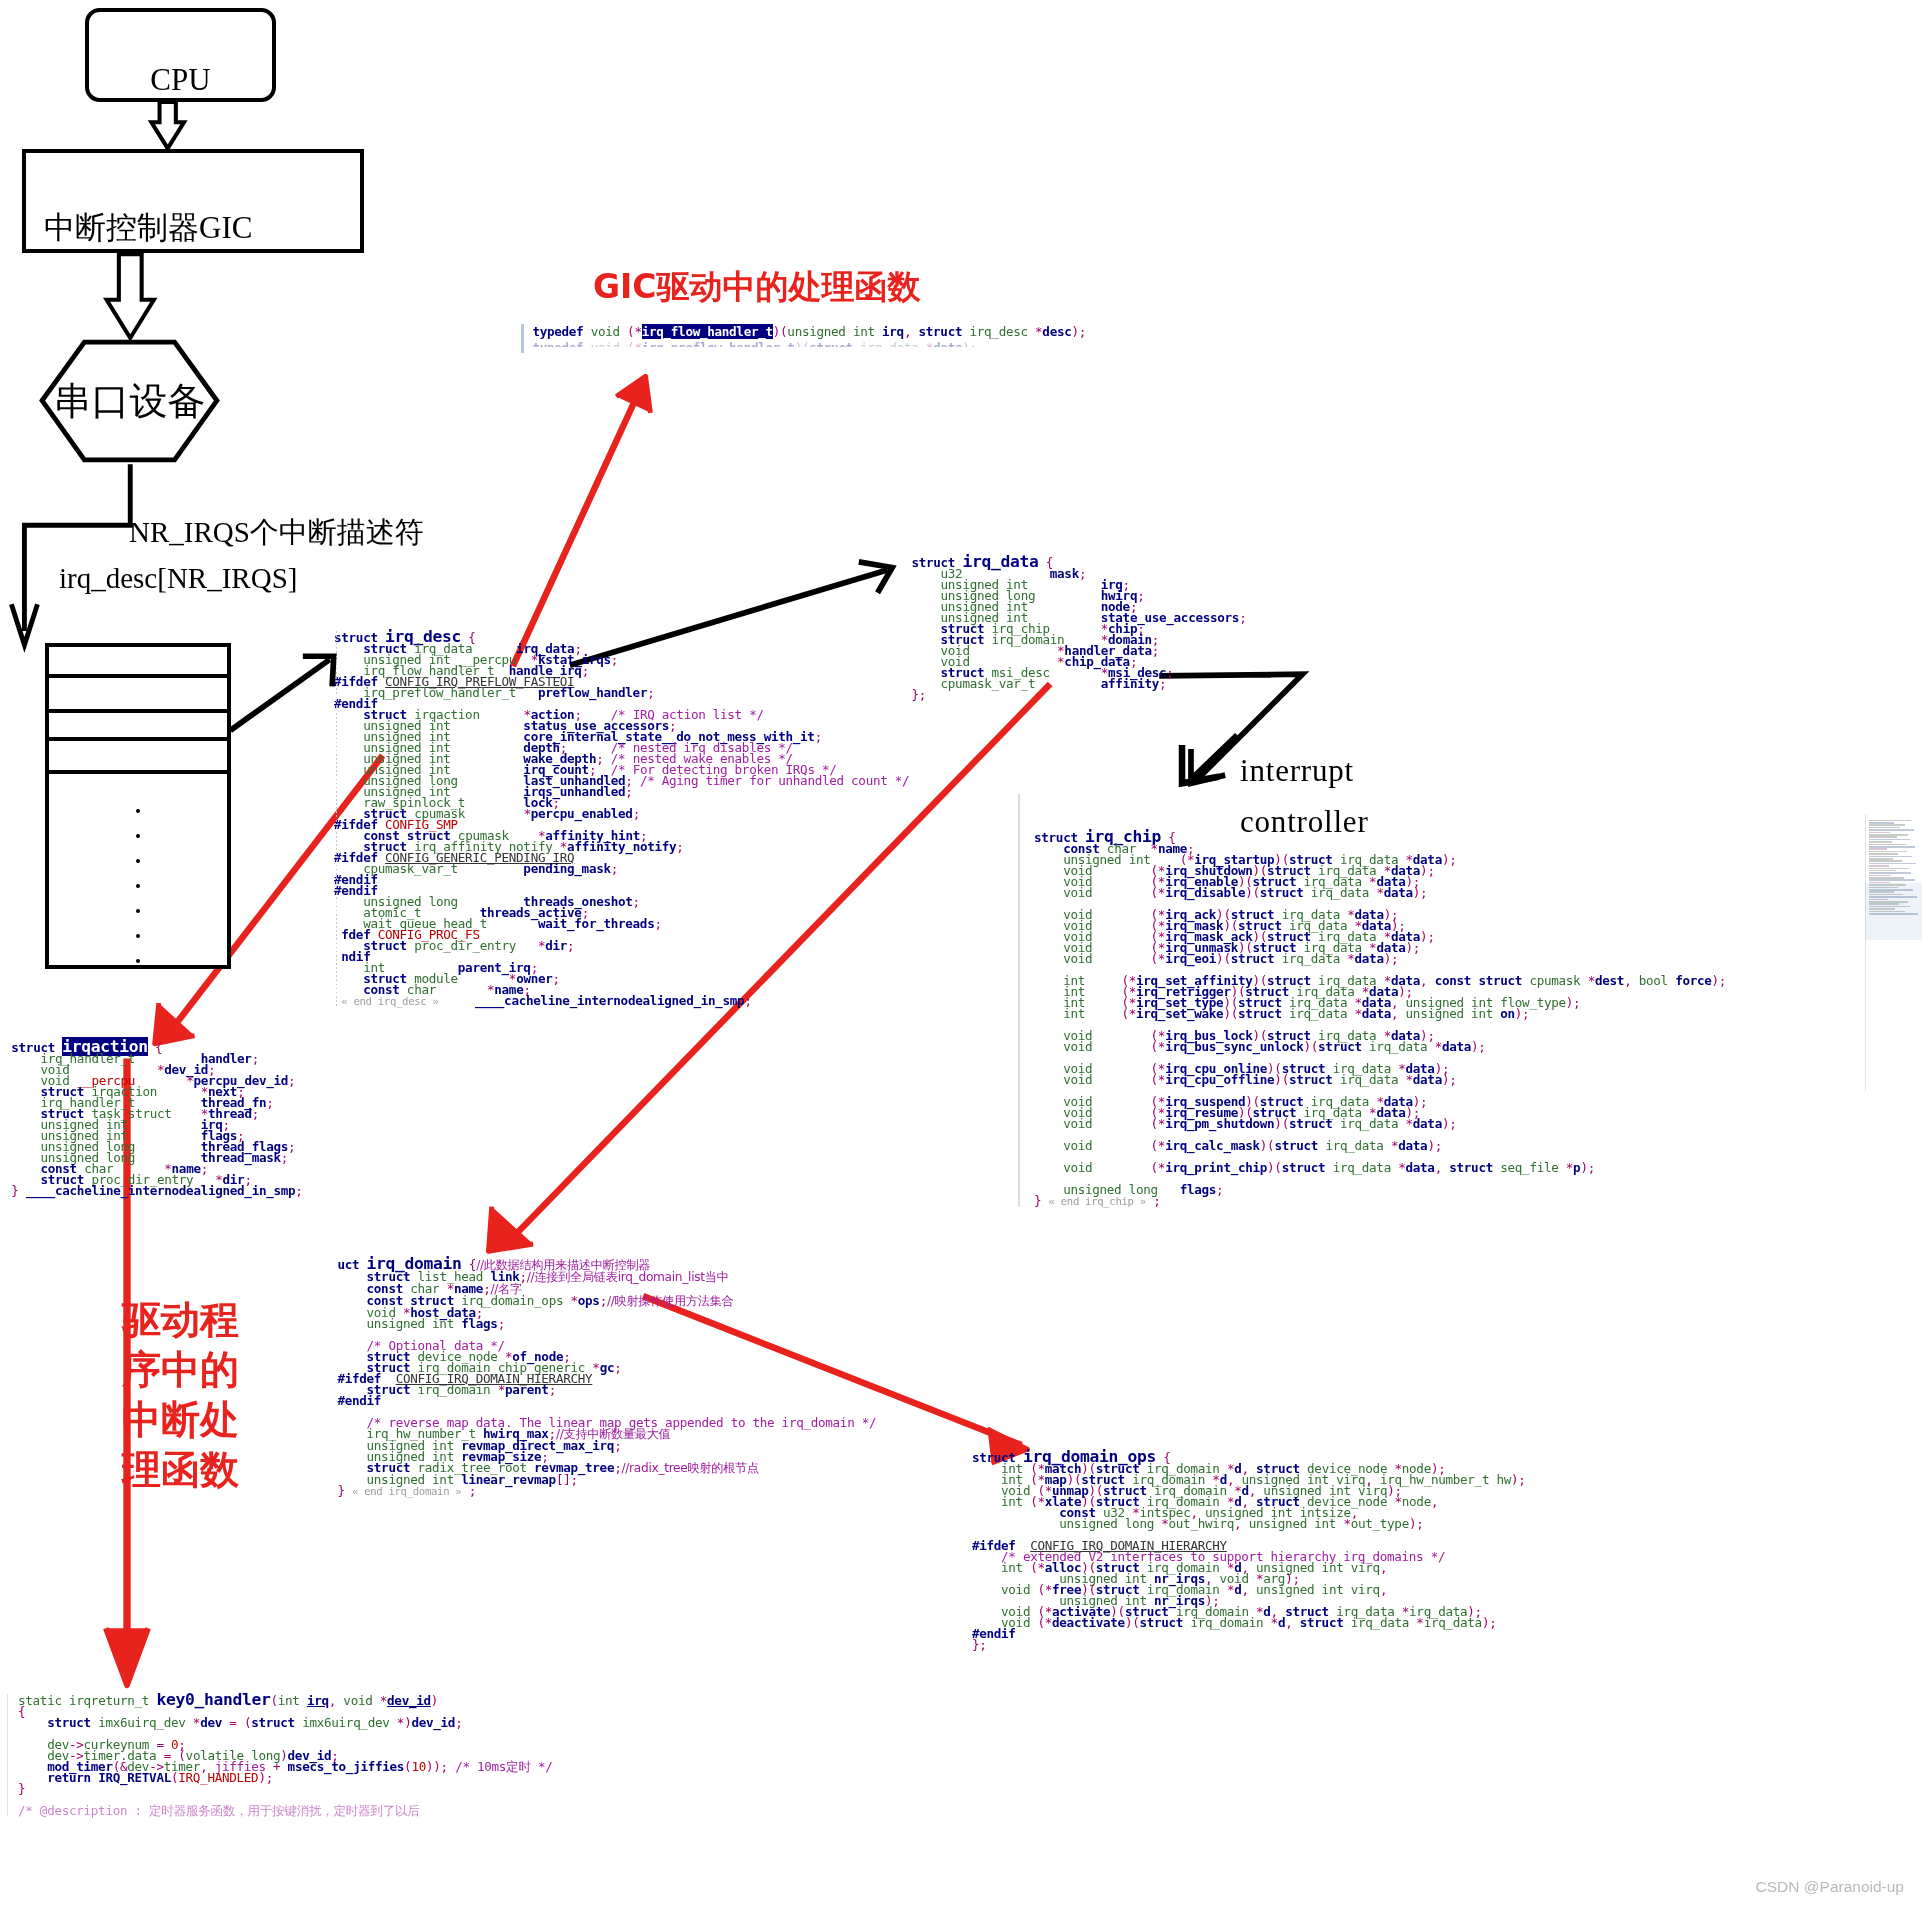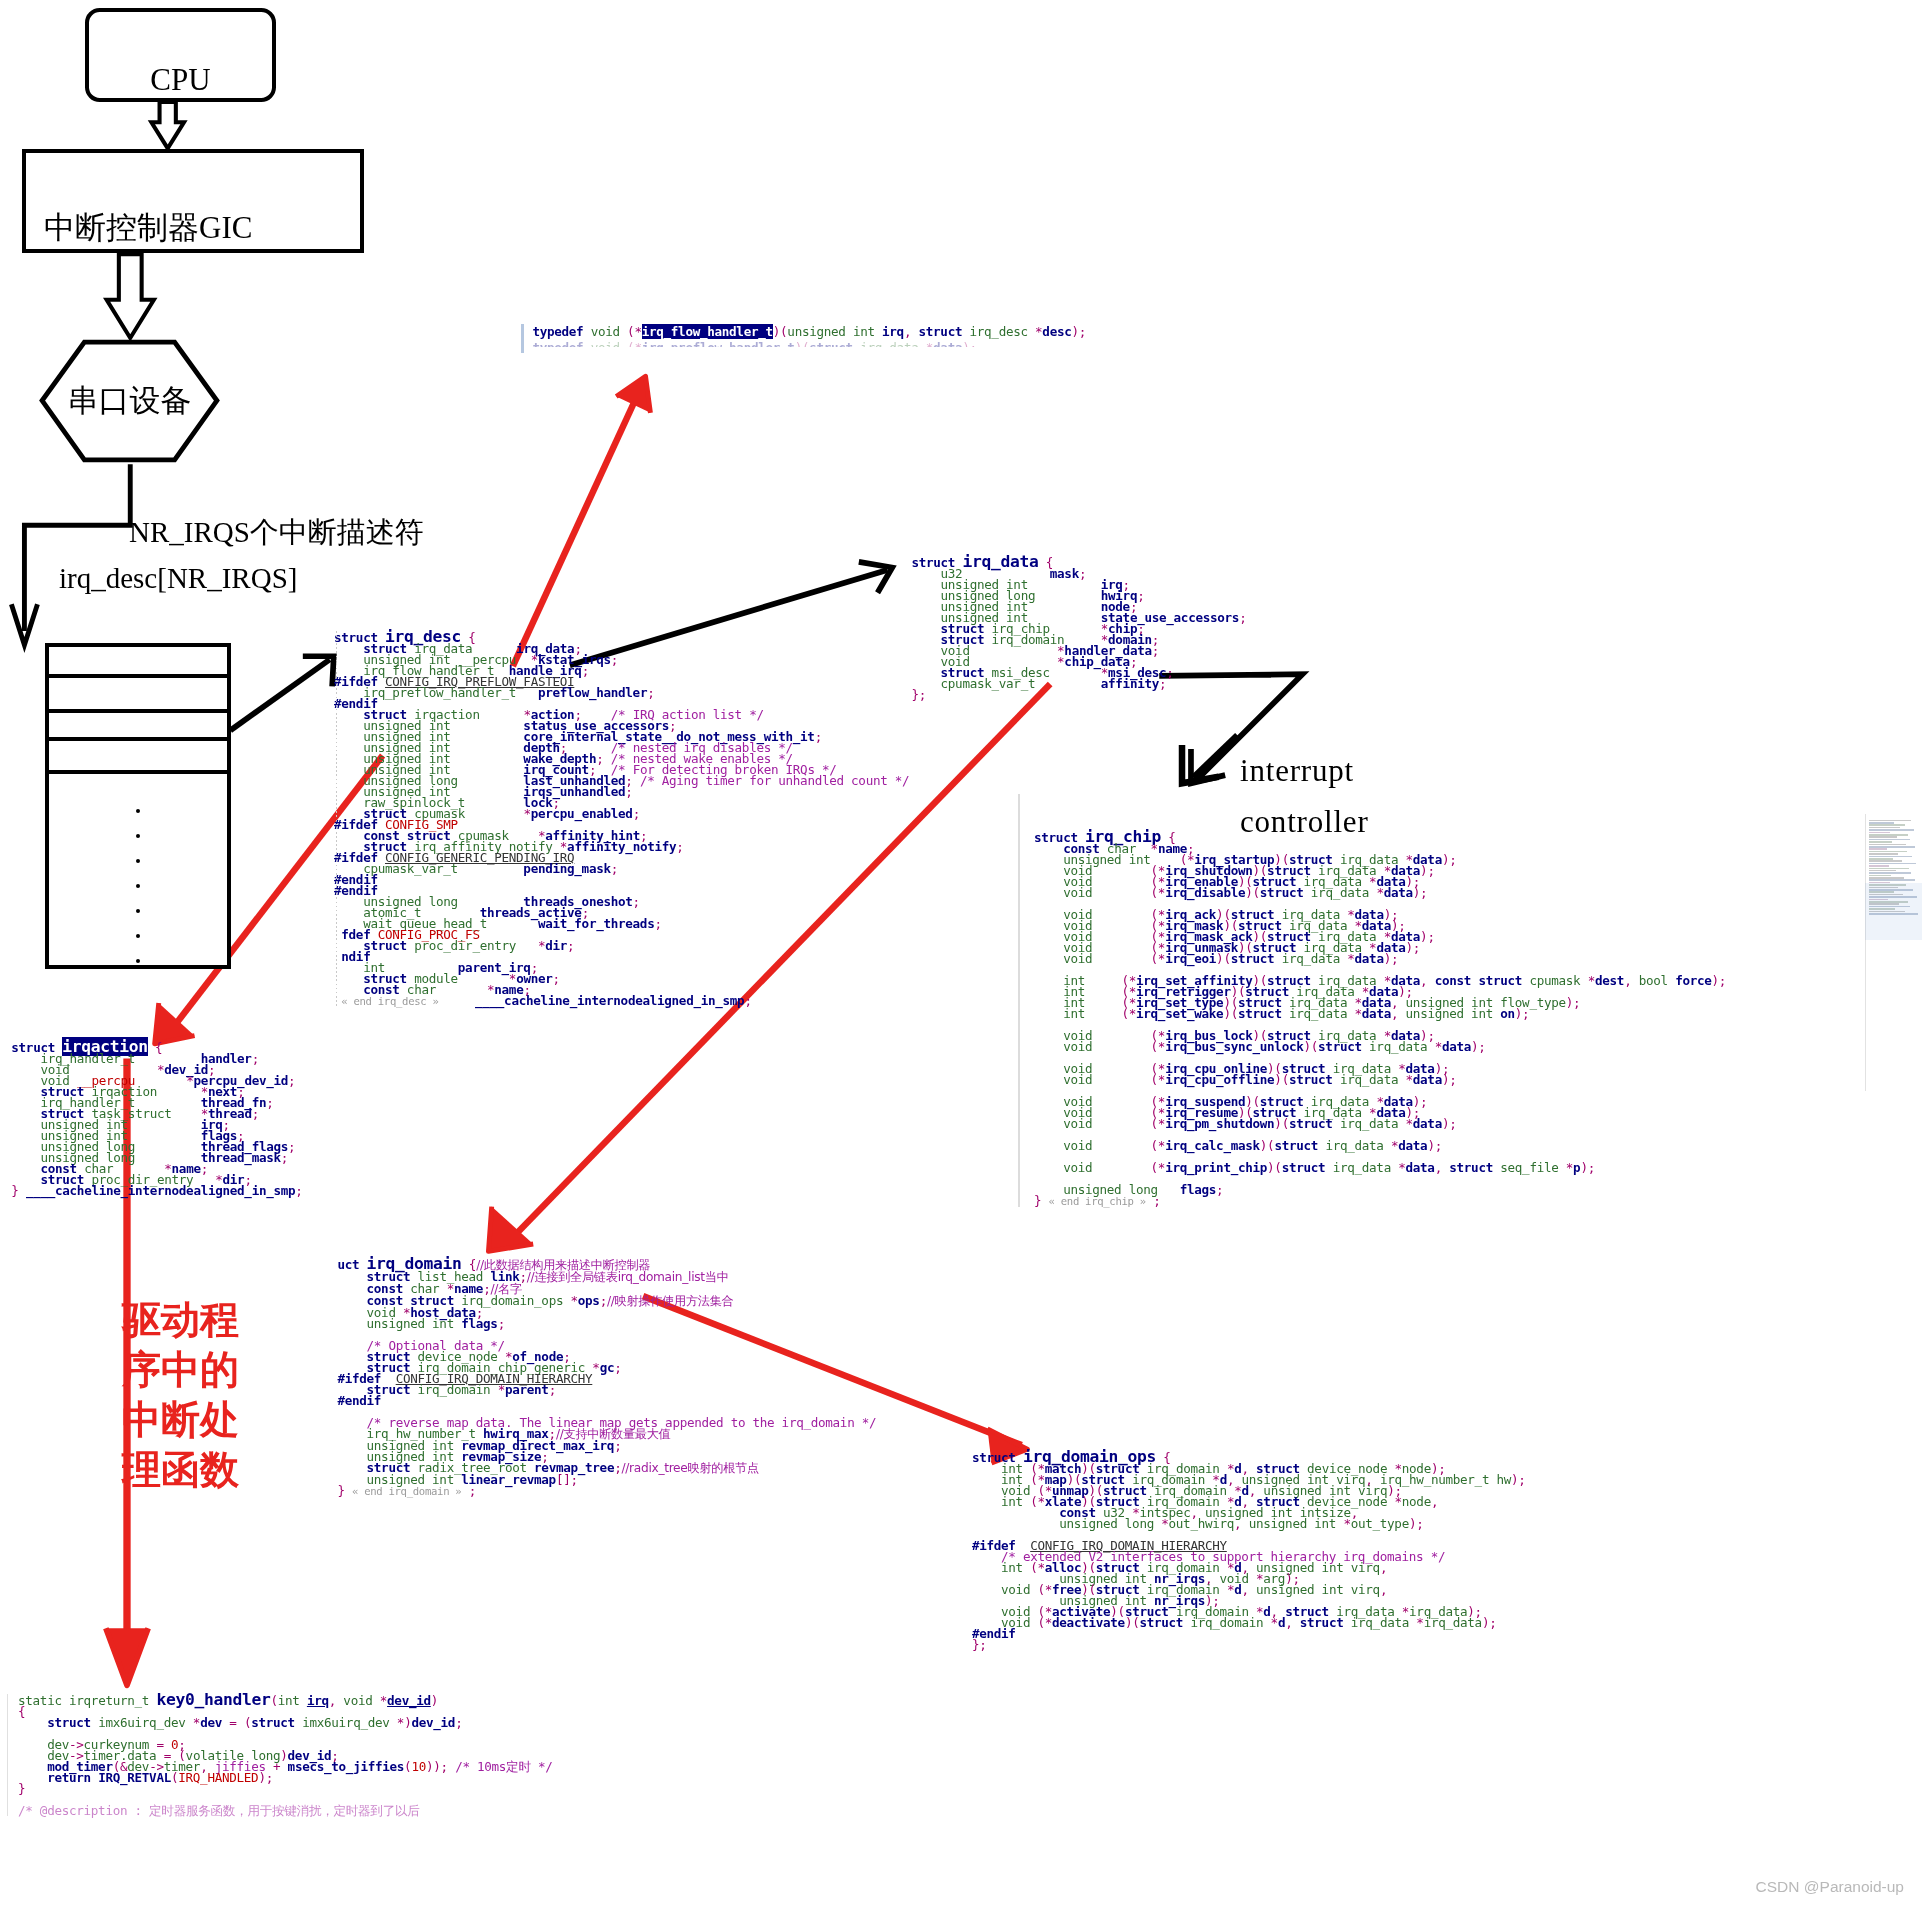--- a/index.html
+++ b/index.html
@@ -136,21 +136,21 @@
   </div>
 
   <div class="abs node-box" style="left:22px;top:149px;width:342px;height:104px;">
     <span class="node-label" style="font-size:31px;padding-left:18px;">中断控制器GIC</span>
   </div>
 
   <div class="abs hexagon" style="left:38px;top:338px;width:183px;height:126px;">
     <svg width="183" height="126" viewBox="0 0 225 155">
       <polygon points="57,5 168,5 220,77 168,150 57,150 5,77" fill="#fff" stroke="#000" stroke-width="6"></polygon>
     </svg>
-    <span class="node-label" style="font-size:31px;">串口设备</span>
+    <span class="node-label" style="font-size:38px;">串口设备</span>
   </div>
 
   <div class="abs black-serif" style="left:129px;top:513px;font-size:29px;white-space:nowrap;">NR_IRQS个中断描述符</div>
   <div class="abs black-serif" style="left:59px;top:562px;font-size:29px;white-space:nowrap;font-family:'Liberation Serif',serif;">irq_desc[NR_IRQS]</div>
 
   <div class="abs array-box" style="left:45px;top:643px;width:186px;height:326px;">
     <div class="array-row" style="height:27px;"></div>
     <div class="array-row" style="height:31px;"></div>
     <div class="array-row" style="height:24.4px;"></div>
     <div class="array-row" style="height:28.5px;"></div>
@@ -160,20 +160,21 @@
           <i></i>
           <i></i>
           <i></i>
           <i></i>
           <i></i>
           <i></i>
       </div>
     </div>
   </div>
 
+  <div class="abs red-cn" style="left:593px;top:265px;font-size:33px;white-space:nowrap;">GIC驱动中的处理函数</div>
 
   <div class="abs black-serif" style="left:1240px;top:753px;font-size:31px;letter-spacing:0.8px;">interrupt</div>
   <div class="abs black-serif" style="left:1240px;top:804px;font-size:31px;letter-spacing:0.8px;">controller</div>
 
   <div class="abs" style="left:122px;top:1295px;width:130px;line-height:50px;">
     <div class="red-cn" style="font-size:39px;">驱动程</div>
     <div class="red-cn" style="font-size:39px;">序中的</div>
     <div class="red-cn" style="font-size:39px;">中断处</div>
     <div class="red-cn" style="font-size:39px;">理函数</div>
   </div>

